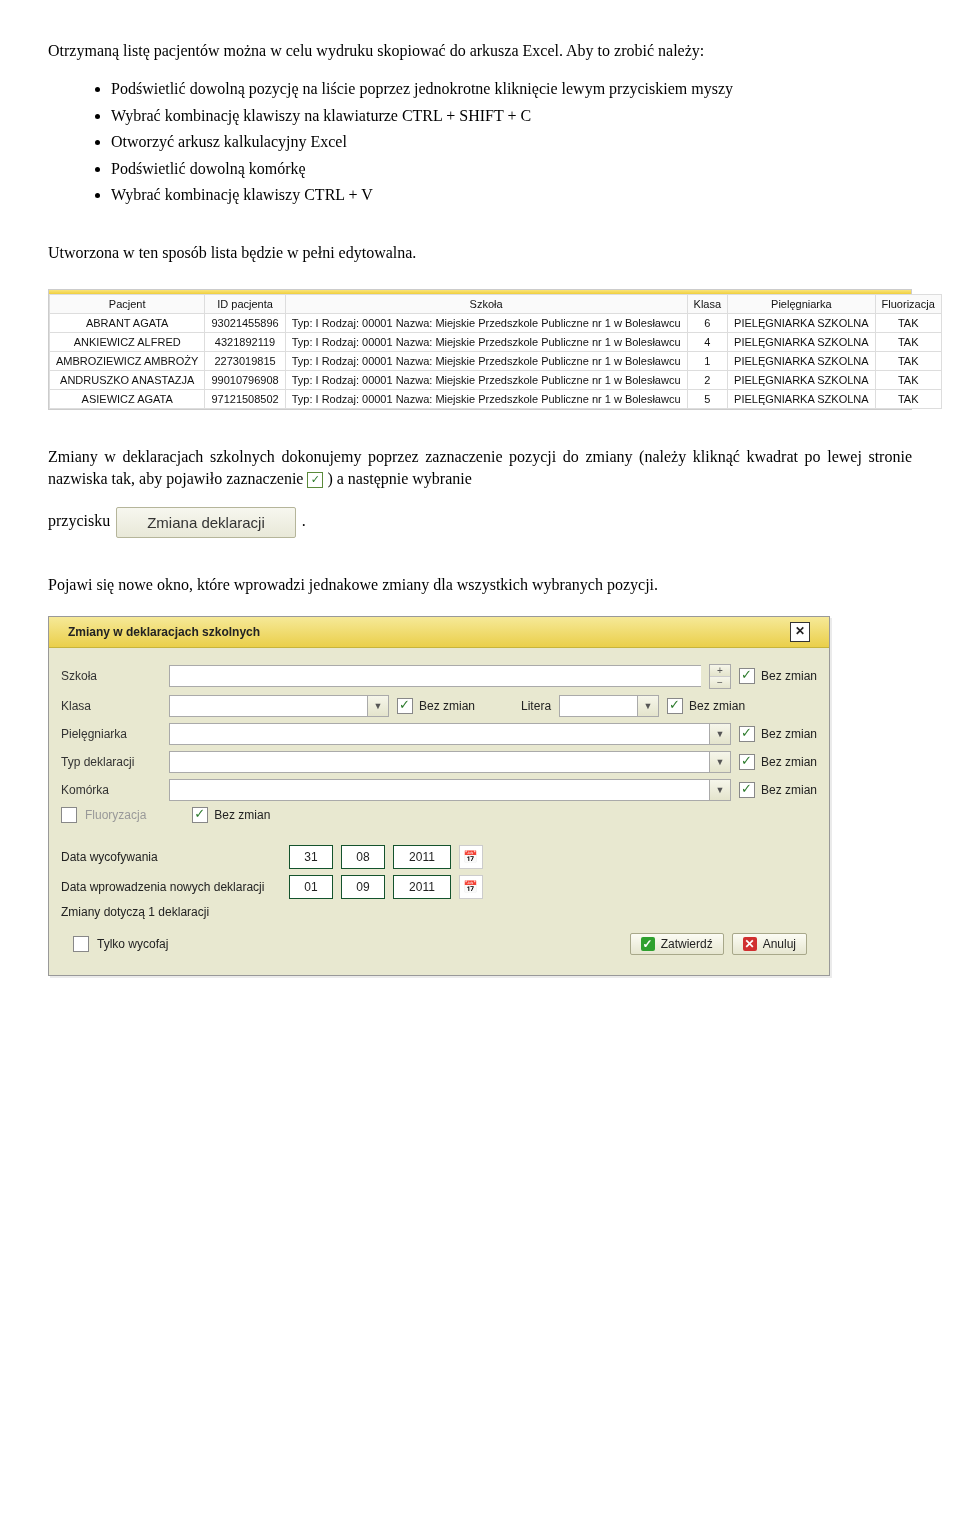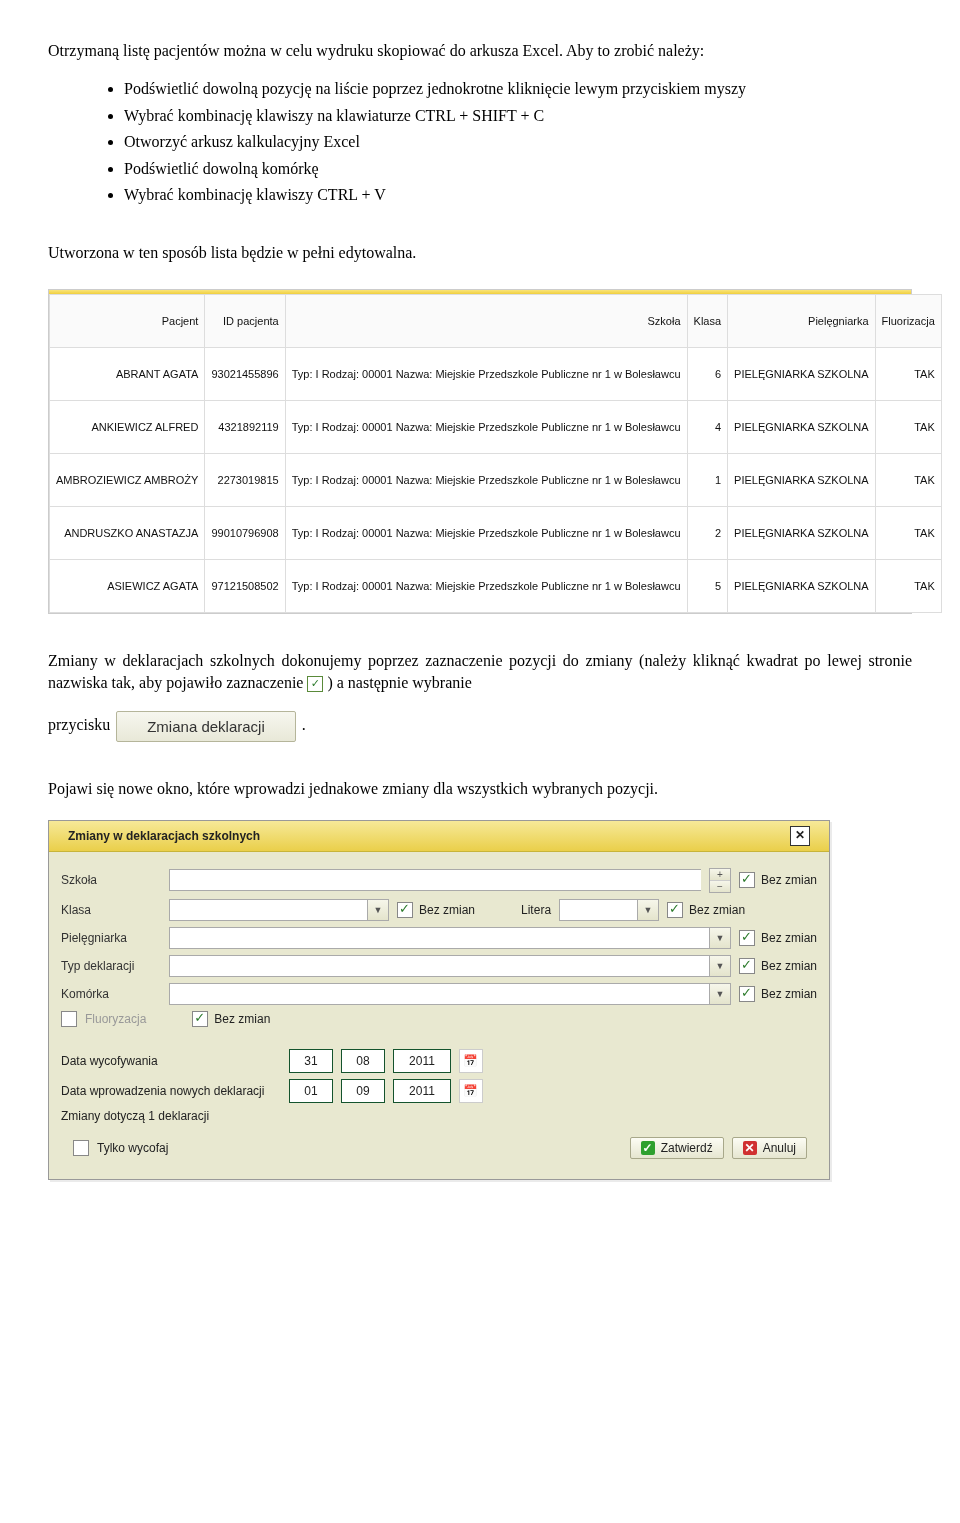--- a/index.html
+++ b/index.html
@@ -7,21 +7,21 @@
     font-size: 16px;
     color: #000;
     margin: 0;
     padding: 40px 48px;
     background: #fff;
     width: 960px;
     box-sizing: border-box;
   }
   .para { margin: 0 0 16px 0; text-align: justify; line-height: 1.4; }
   .bullets { margin: 8px 0 24px 0; padding-left: 60px; }
-  .bullets li { margin: 4px 16px; line-height: 1.4; }
+  .bullets li { margin: 4px 3px; line-height: 1.4; }
   .section-gap { margin-top: 36px; }
 
   
   .tbl-wrap {
     border: 1px solid #ccc;
     margin: 24px 0 36px 0;
     font-family: Arial, Tahoma, sans-serif;
     font-size: 11px;
     color: #111;
     position: relative;
@@ -30,22 +30,22 @@
   .tbl-wrap::before {
     content: "";
     position: absolute;
     top: 0; left: 0; right: 0;
     height: 4px;
     background: linear-gradient(#f9e47a,#f0cf3e);
   }
   table.grid { border-collapse: collapse; width: 100%; }
   table.grid th, table.grid td {
     border: 1px solid #ddd;
-    padding: 20px 6px;
-    text-align: right;
+    padding: 3px 6px;
+    text-align: center;
     white-space: nowrap;
     background: #fff;
   }
   table.grid th {
     background: #fafafa;
     font-weight: normal;
     color: #111;
   }
   .col-pacjent { width: 160px; }
   .col-id { width: 90px; text-align: right; }

